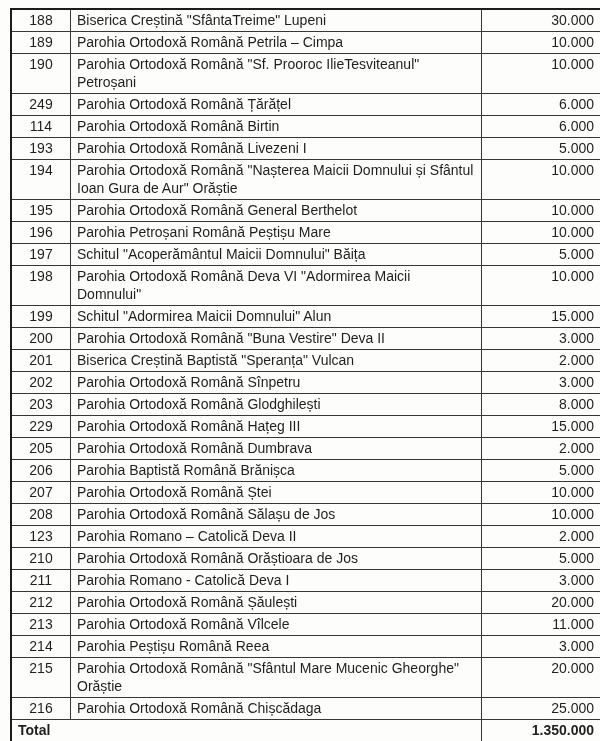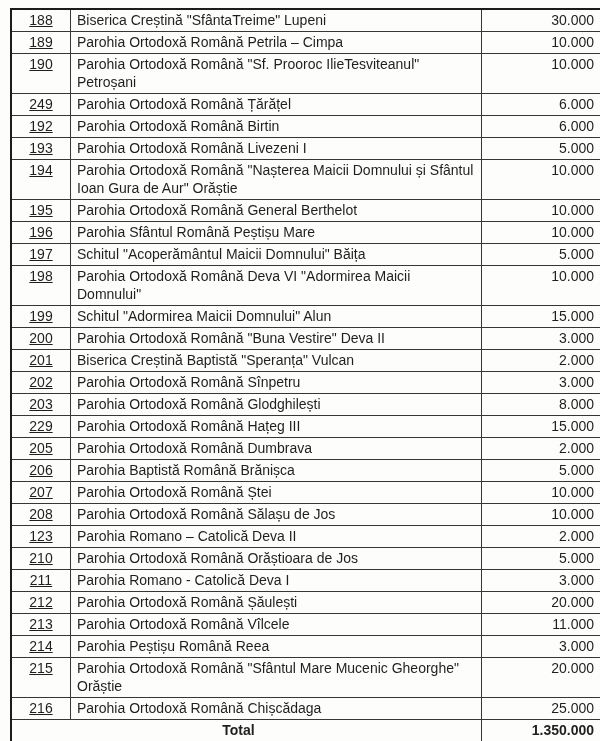--- a/index.html
+++ b/index.html
@@ -27,36 +27,35 @@
   table.alloc td {
     border: 1.4px solid #363636;
     padding: 1px 6px 2px 6px;
     vertical-align: top;
     line-height: 18px;
     overflow: hidden;
   }
   .c-nr {
     width: 46px;
     text-align: center;
-    text-decoration: underline;
   }
   .c-name {
     width: 398px;
   }
   .c-amt {
     width: 106px;
     text-align: right;
     padding-right: 8px !important;
   }
   tr.total-row td {
     font-weight: bold;
     border-top: 1.6px solid #222;
   }
   tr.total-row .total-label {
-    text-align: center;
+    text-align: left;
     padding-right: 22px;
   }
 </style>
 </head>
 <body>
 
 <div class="page">
   <table class="alloc">
     <tbody id="rows-body">
   <tr>
@@ -77,21 +76,21 @@
     <td class="c-amt">10.000</td>
   </tr>
 
   <tr>
     <td class="c-nr">249</td>
     <td class="c-name">Parohia Ortodoxă Română Țărățel</td>
     <td class="c-amt">6.000</td>
   </tr>
 
   <tr>
-    <td class="c-nr">192</td>
+    <td class="c-nr">114</td>
     <td class="c-name">Parohia Ortodoxă Română Birtin</td>
     <td class="c-amt">6.000</td>
   </tr>
 
   <tr>
     <td class="c-nr">193</td>
     <td class="c-name">Parohia Ortodoxă Română Livezeni I</td>
     <td class="c-amt">5.000</td>
   </tr>
 
@@ -102,21 +101,21 @@
   </tr>
 
   <tr>
     <td class="c-nr">195</td>
     <td class="c-name">Parohia Ortodoxă Română General Berthelot</td>
     <td class="c-amt">10.000</td>
   </tr>
 
   <tr>
     <td class="c-nr">196</td>
-    <td class="c-name">Parohia Sfântul Română Peștișu Mare</td>
+    <td class="c-name">Parohia Petroșani Română Peștișu Mare</td>
     <td class="c-amt">10.000</td>
   </tr>
 
   <tr>
     <td class="c-nr">197</td>
     <td class="c-name">Schitul "Acoperământul Maicii Domnului" Băița</td>
     <td class="c-amt">5.000</td>
   </tr>
 
   <tr>

